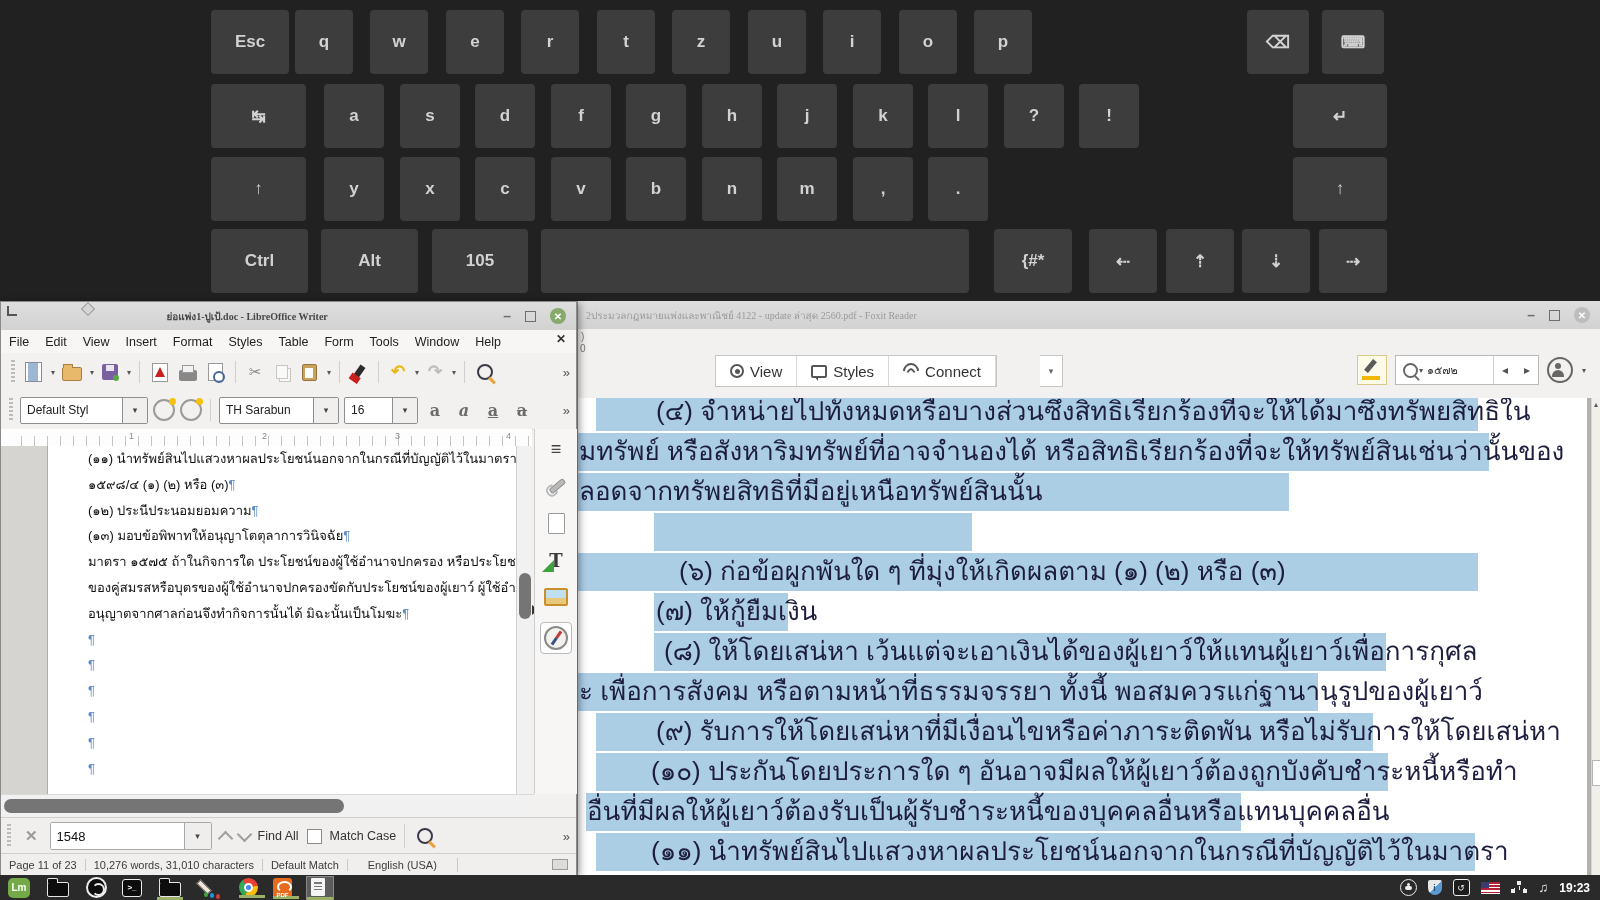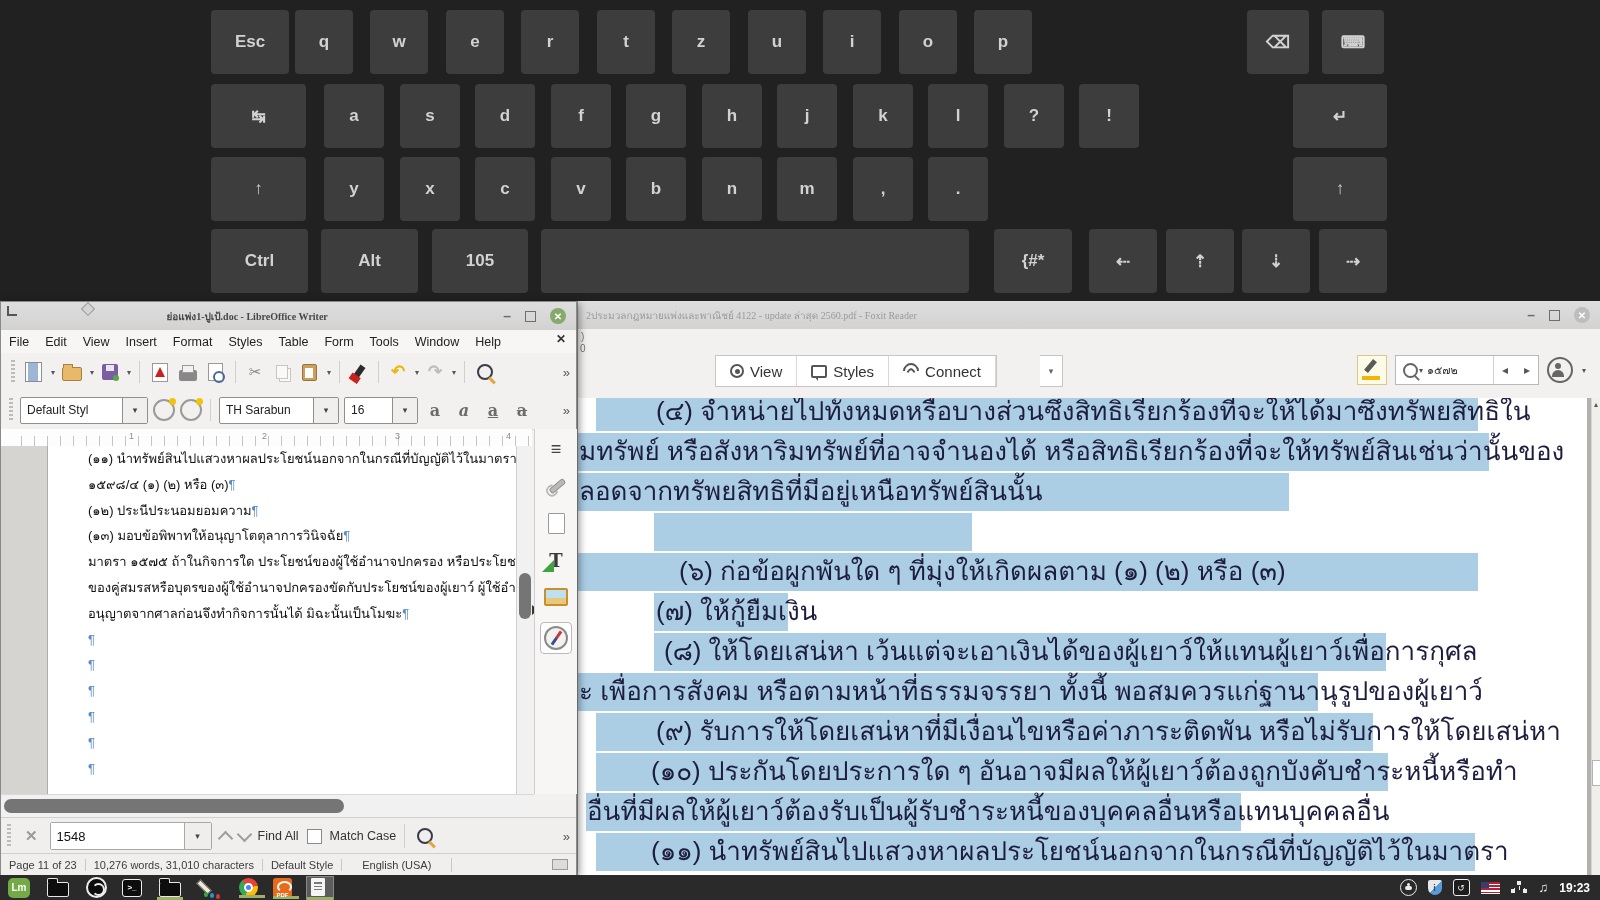--- a/index.html
+++ b/index.html
@@ -465,21 +465,21 @@
       <span class="checkbox"></span>
       <span>Match Case</span>
       <span class="find-sep"></span>
       <span class="ticon ti-find"></span>
       <span class="overflow">»</span>
     </div>
 
     <div id="writer-status">
       <span class="status-cell">Page 11 of 23</span>
       <span class="status-cell">10,276 words, 31,010 characters</span>
-      <span class="status-cell">Default Style</span>
+      <span class="status-cell">Default Match</span>
       <span class="status-cell nob" style="padding-left:20px;padding-right:20px">English (USA)</span>
       <span class="status-cell nob" style="border-left:1px solid #c9c9c9;width:40px;height:14px"></span>
       <span id="status-selmode"></span>
     </div>
   </div>
 
   <div id="foxit" class="inactive">
     <div class="titlebar">
       <span class="title-text" style="text-align:left;padding-left:8px;">2ประมวลกฎหมายแพ่งและพาณิชย์ 4122  - update ล่าสุด 2560.pdf - Foxit Reader</span>
       <span class="tb-btns">

